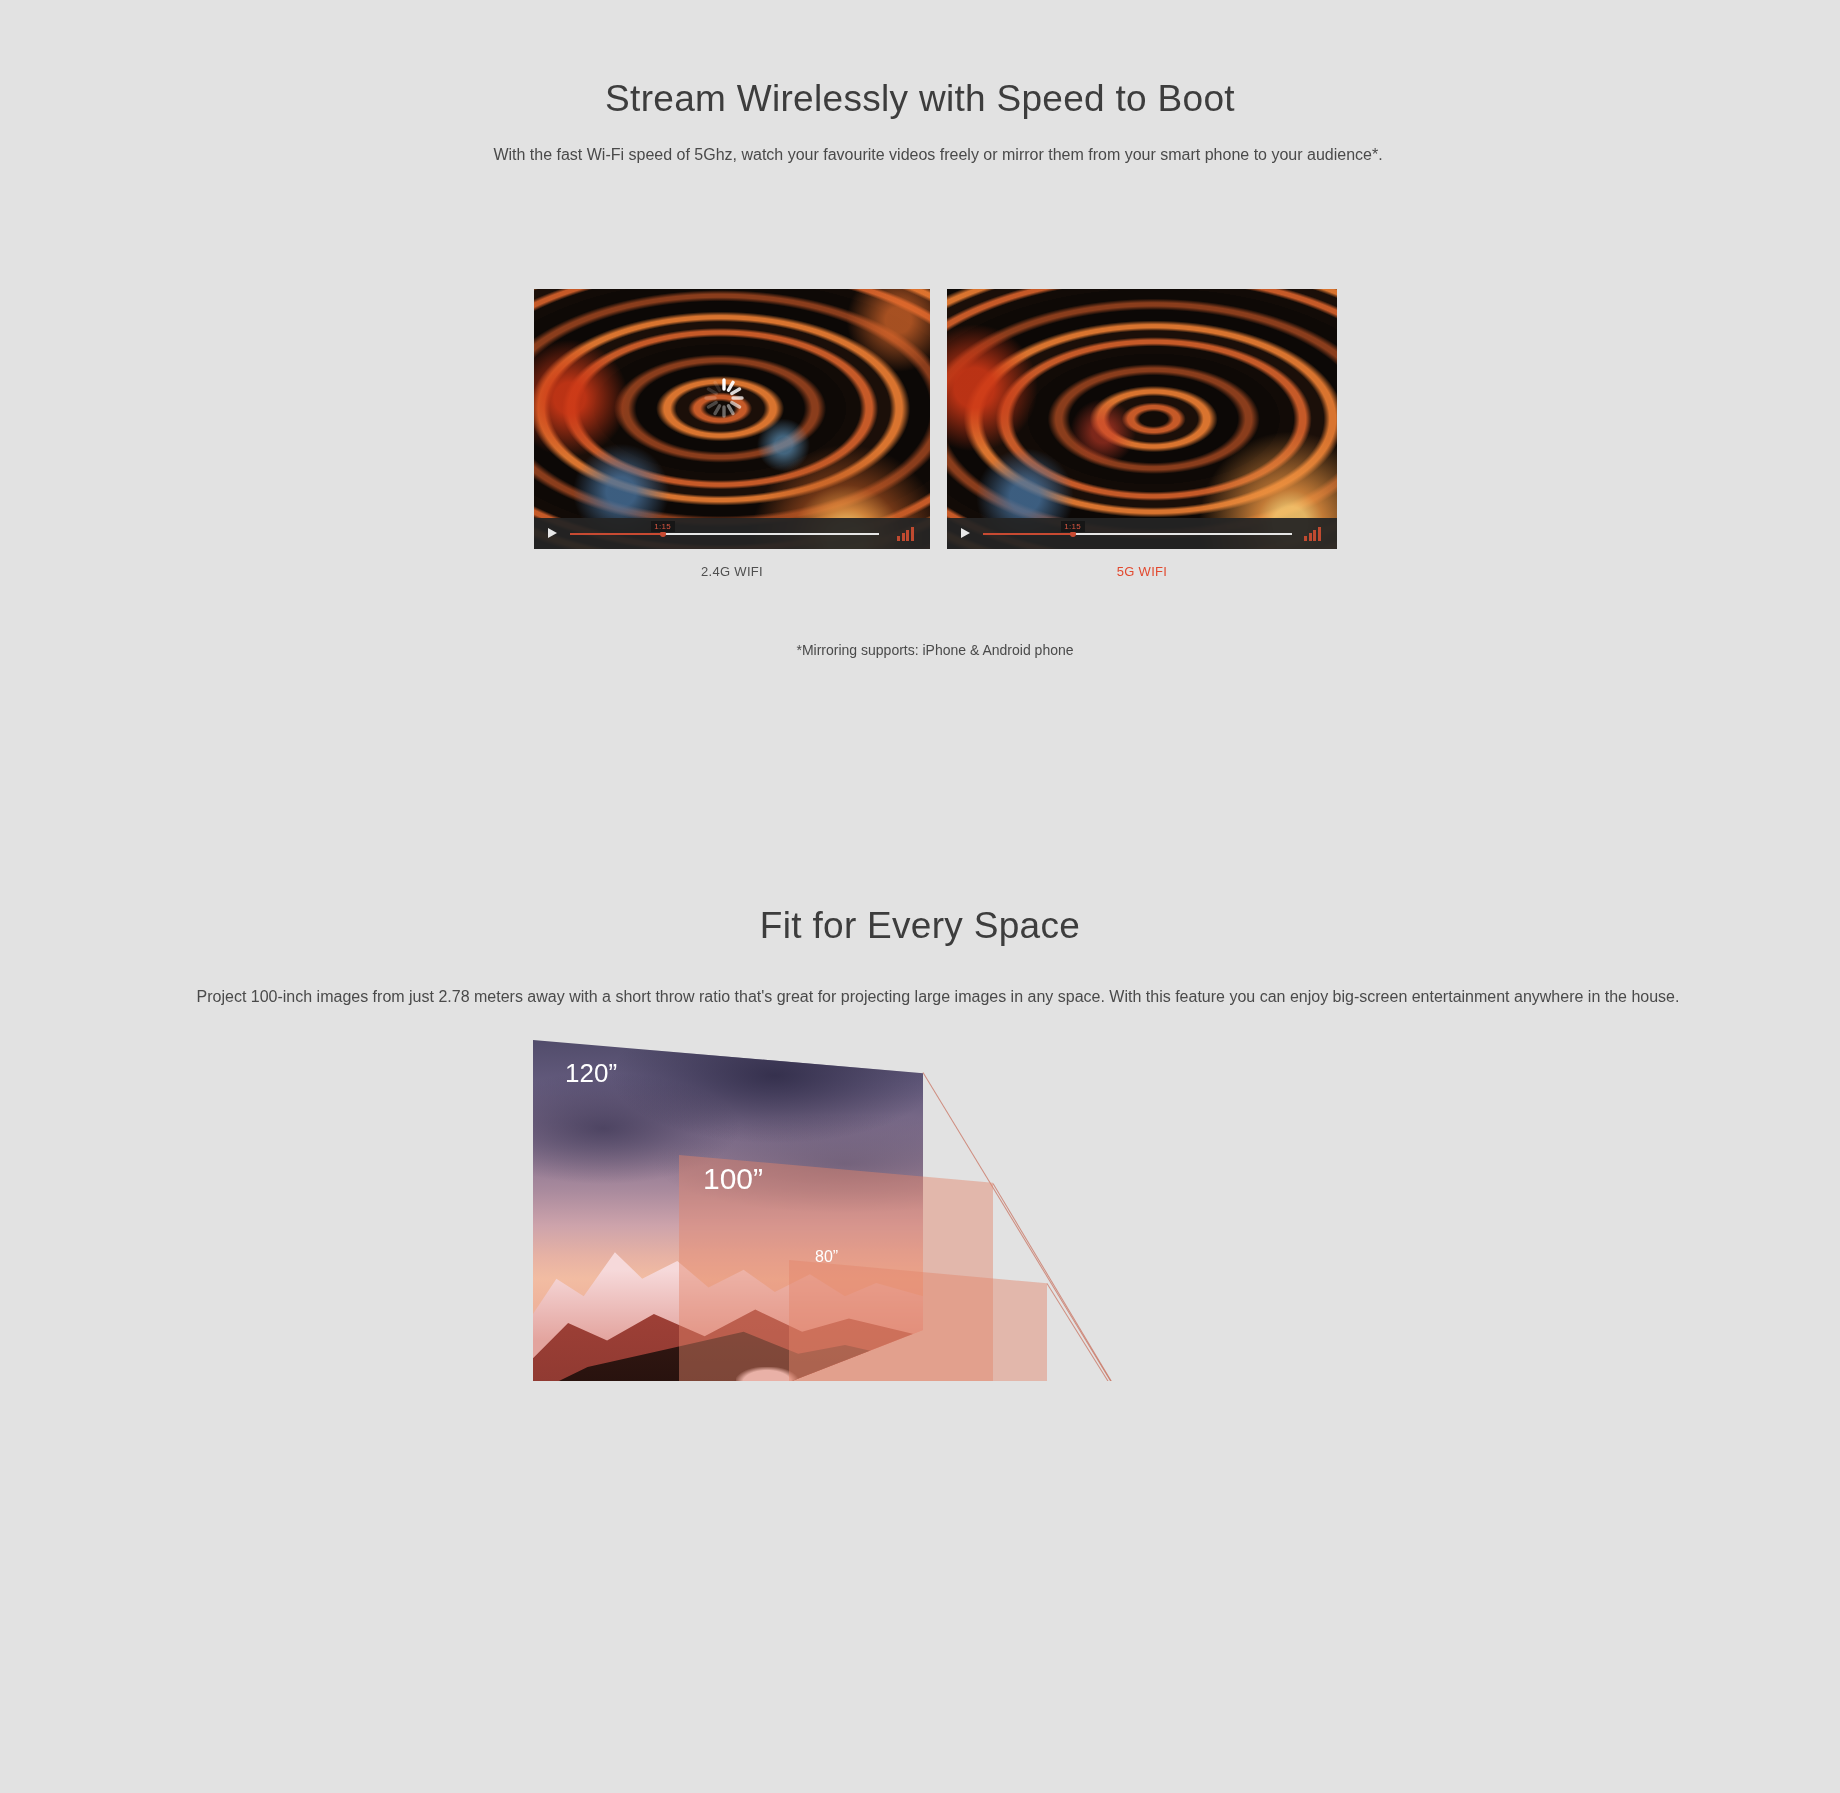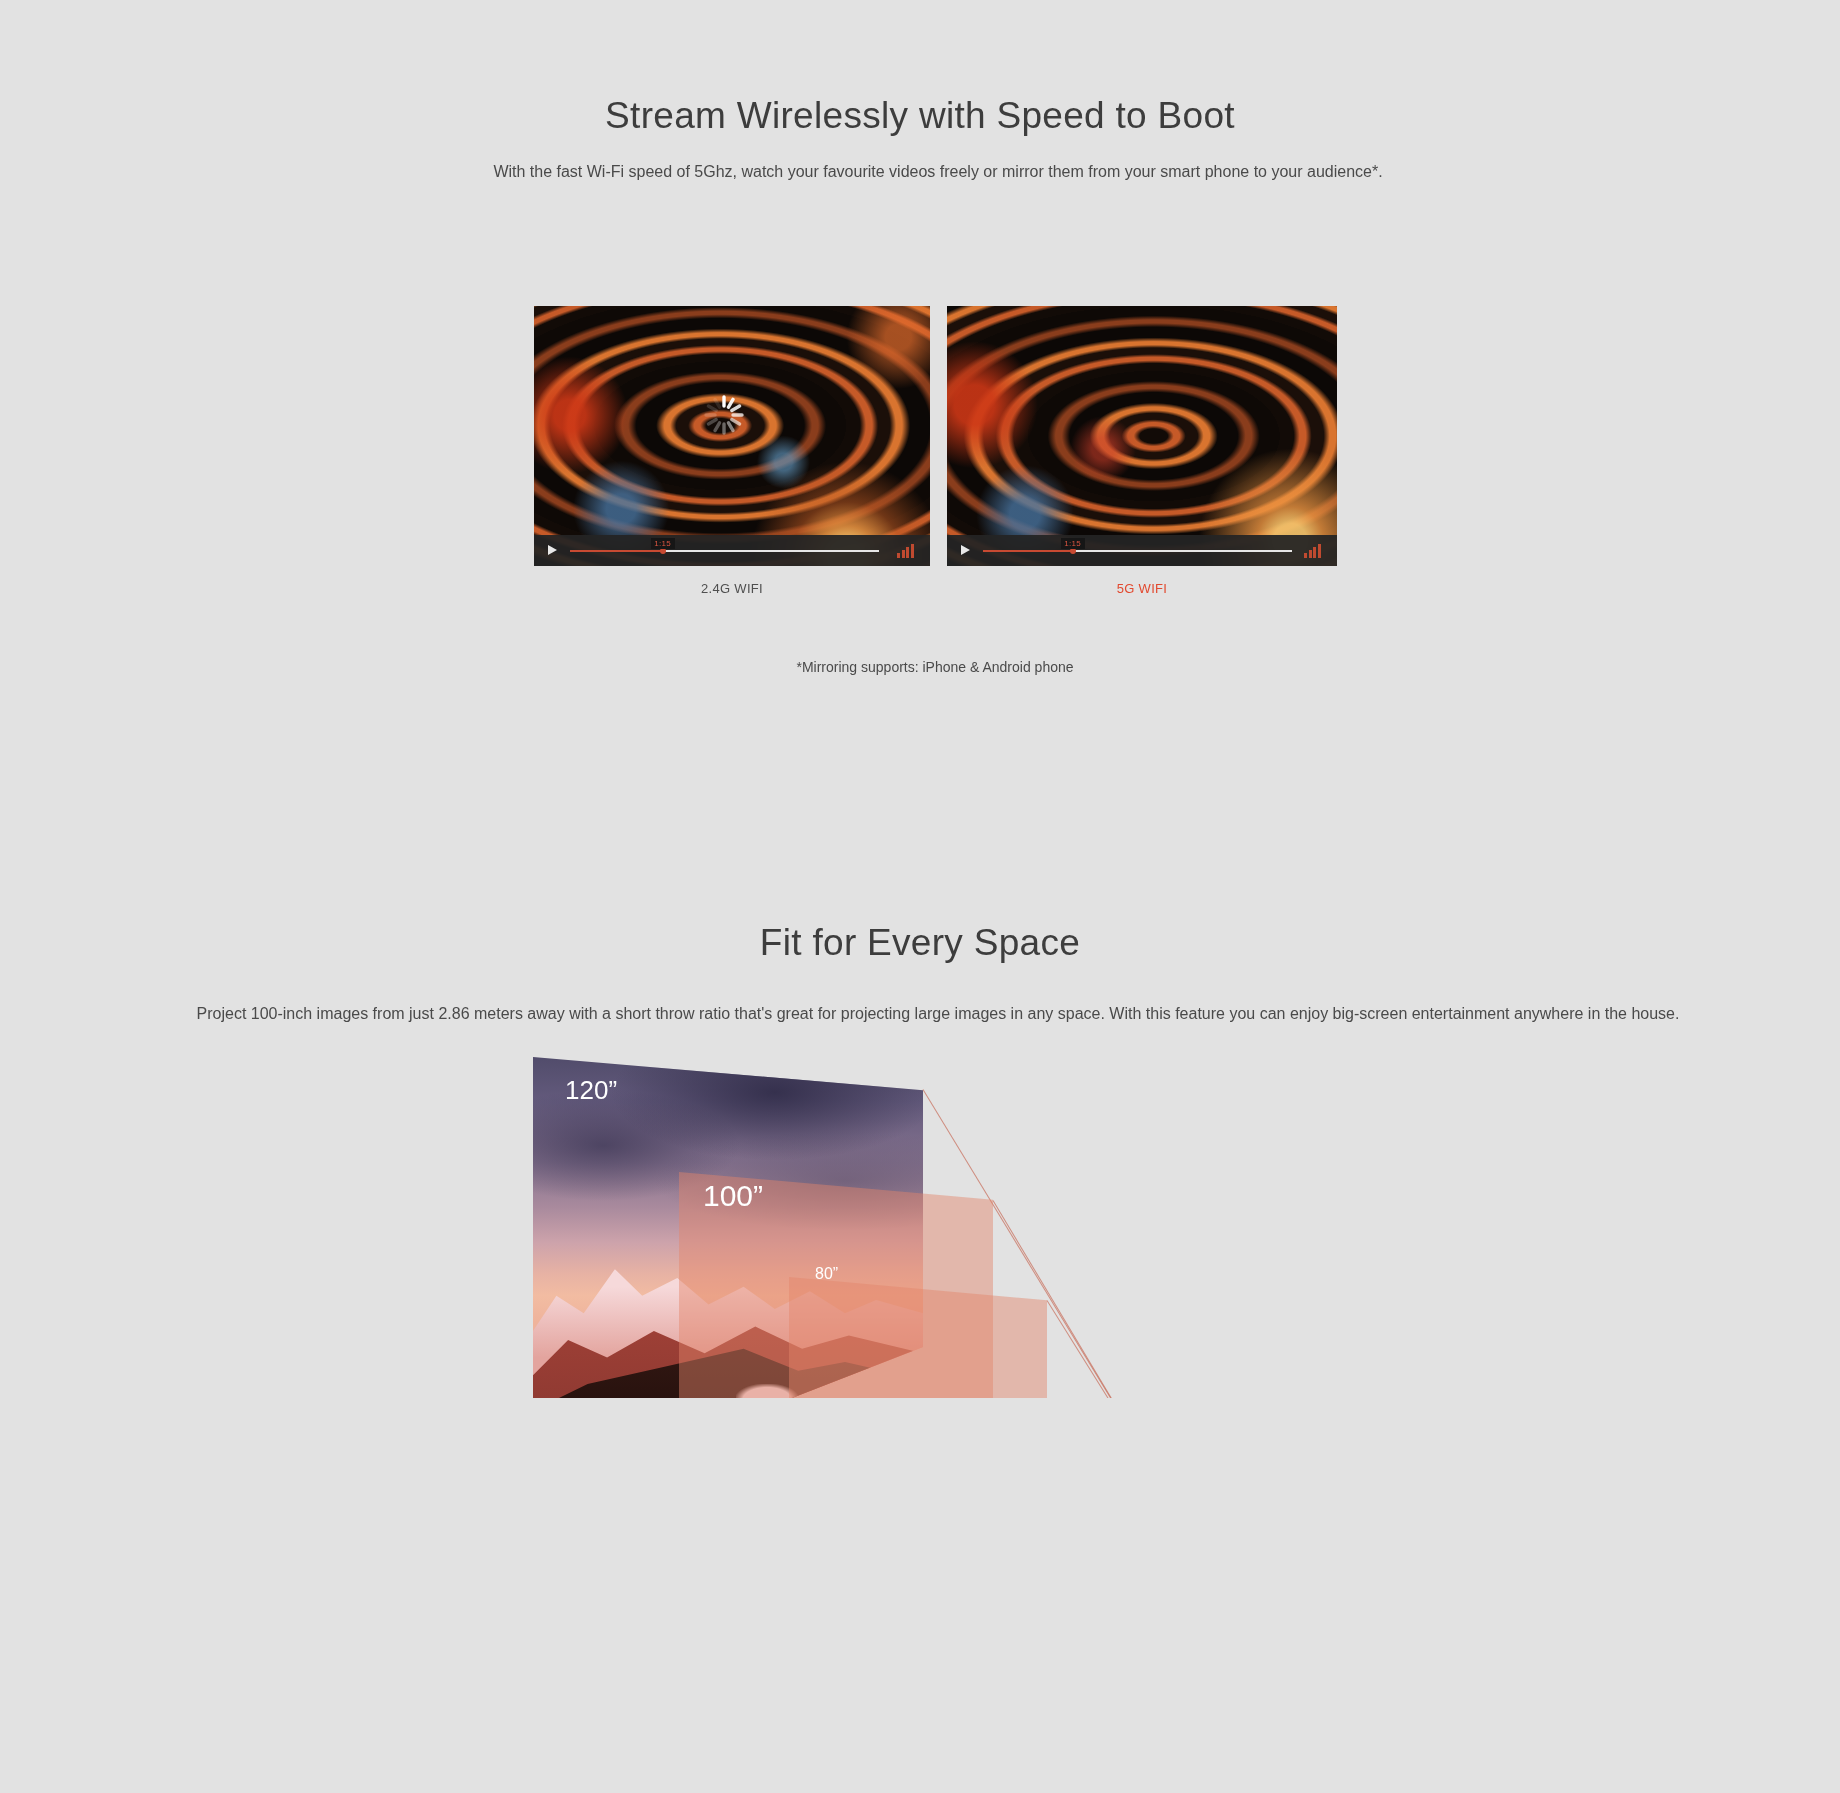--- a/index.html
+++ b/index.html
@@ -1,18 +1,18 @@
 <!DOCTYPE html>
 <html><head>
 <meta charset="utf-8">
 <style>
   * { margin:0; padding:0; box-sizing:border-box; }
   html,body { background:#e2e2e2; }
   body { font-family:"Liberation Sans","DejaVu Sans",sans-serif; color:#434343; }
-  .page { position:relative; width:1840px; height:1381px; margin:17px auto; background:#e2e2e2; overflow:hidden; }
+  .page { position:relative; width:1840px; height:1381px; margin:0 auto; background:#e2e2e2; overflow:hidden; }
 
   .sec-title { position:absolute; width:100%; text-align:center; font-size:37px; font-weight:400; color:#3d3d3d; letter-spacing:.3px; }
   .sec-sub   { position:absolute; width:100%; text-align:center; font-size:16px; color:#4a4a4a; white-space:nowrap;padding-left:36px; }
 
   
   .video { position:absolute; top:289px; height:260px; background:#7dd3fc; overflow:hidden; }
   .v1 { left:534px; width:396px; }
   .v2 { left:947px; width:390px; }
   .swirl { position:absolute; inset:0;
     background:
@@ -164,21 +164,21 @@
           <i></i>
         </div>
     </div>
   </div>
 
   <div class="caption cap1">2.4G WIFI</div>
   <div class="caption cap2">5G WIFI</div>
   <div class="note">*Mirroring supports: iPhone &amp; Android phone</div>
 
   <h2 class="sec-title" style="top:905px">Fit for Every Space</h2>
-  <p class="sec-sub" style="top:988px; font-size:16px;">Project 100-inch images from just 2.86 meters away with a short throw ratio that's great for projecting large images in any space. With this feature you can enjoy big-screen entertainment anywhere in the house.</p>
+  <p class="sec-sub" style="top:988px; font-size:16px;">Project 100-inch images from just 2.78 meters away with a short throw ratio that's great for projecting large images in any space. With this feature you can enjoy big-screen entertainment anywhere in the house.</p>
 
   <div class="pline" style="left:923px;  top:1072px; width:530px; transform:rotate(58.7deg);"></div>
   <div class="pline" style="left:993px;  top:1183px; width:399px; transform:rotate(59.1deg);"></div>
   <div class="pline" style="left:1047px; top:1283px; width:285px; transform:rotate(58.0deg);"></div>
   <div class="pline" style="left:533px;  top:1480px; width:667px; transform:rotate(3.9deg);"></div>
   <div class="pline" style="left:679px;  top:1462px; width:523px; transform:rotate(6.9deg);"></div>
   <div class="pline" style="left:789px;  top:1472px; width:412px; transform:rotate(7.4deg);"></div>
   <div class="pline" style="left:1198px; top:1525px; width:305px; transform:rotate(52deg); opacity:.55;"></div>
 
   <div class="photo120">

